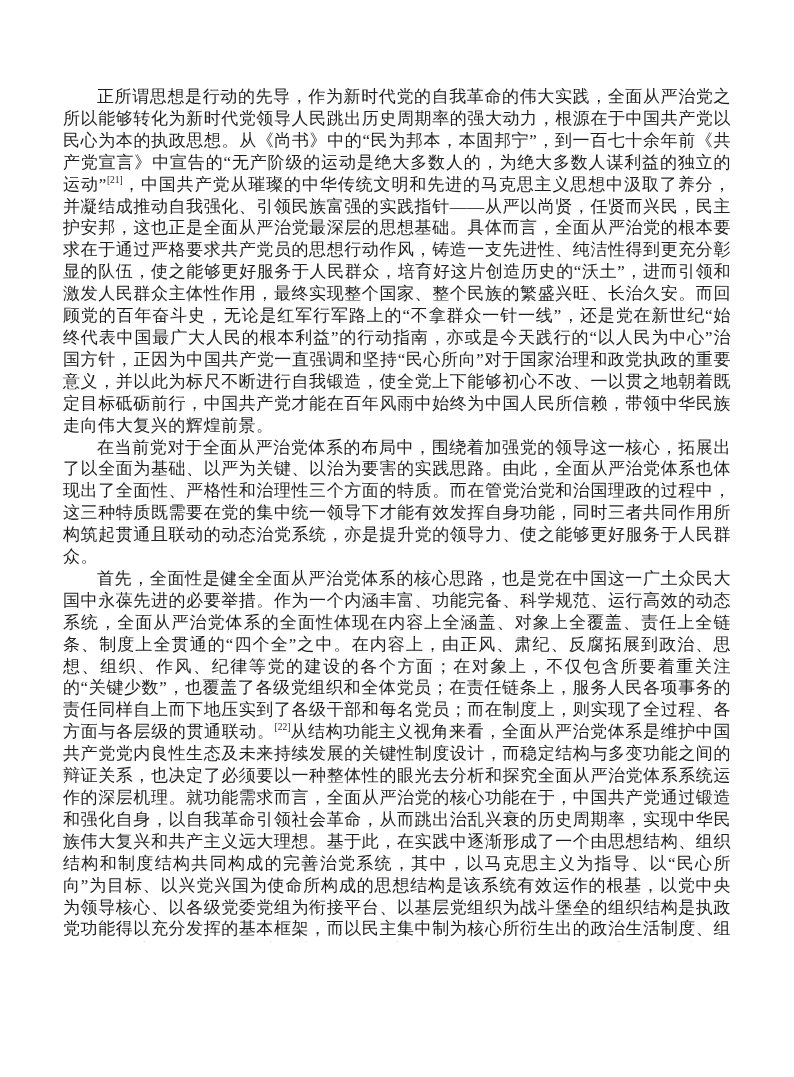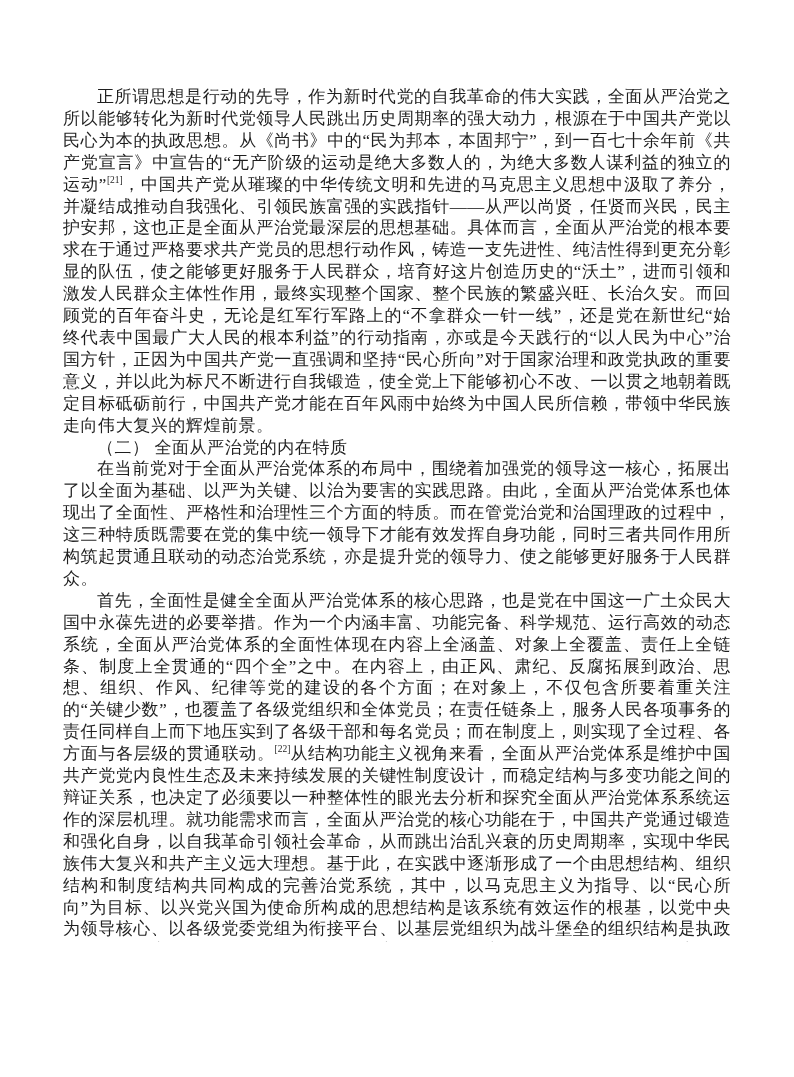--- a/index.html
+++ b/index.html
@@ -48,19 +48,18 @@
     font-size: 13px;
     letter-spacing: 1px;
   }
 </style>
 </head>
 <body>
 
 <div class="page">
   <div class="content">
     <p>正所谓思想是行动的先导，作为新时代党的自我革命的伟大实践，全面从严治党之所以能够转化为新时代党领导人民跳出历史周期率的强大动力，根源在于中国共产党以民心为本的执政思想。从《尚书》中的“民为邦本，本固邦宁”，到一百七十余年前《共产党宣言》中宣告的“无产阶级的运动是绝大多数人的，为绝大多数人谋利益的独立的运动”<sup class="fn">[21]</sup>，中国共产党从璀璨的中华传统文明和先进的马克思主义思想中汲取了养分，并凝结成推动自我强化、引领民族富强的实践指针——从严以尚贤，任贤而兴民，民主护安邦，这也正是全面从严治党最深层的思想基础。具体而言，全面从严治党的根本要求在于通过严格要求共产党员的思想行动作风，铸造一支先进性、纯洁性得到更充分彰显的队伍，使之能够更好服务于人民群众，培育好这片创造历史的“沃土”，进而引领和激发人民群众主体性作用，最终实现整个国家、整个民族的繁盛兴旺、长治久安。而回顾党的百年奋斗史，无论是红军行军路上的“不拿群众一针一线”，还是党在新世纪“始终代表中国最广大人民的根本利益”的行动指南，亦或是今天践行的“以人民为中心”治国方针，正因为中国共产党一直强调和坚持“民心所向”对于国家治理和政党执政的重要意义，并以此为标尺不断进行自我锻造，使全党上下能够初心不改、一以贯之地朝着既定目标砥砺前行，中国共产党才能在百年风雨中始终为中国人民所信赖，带领中华民族走向伟大复兴的辉煌前景。</p>
-    <h3>（二） 全面从严治党的内在特质</h3>
     <p>在当前党对于全面从严治党体系的布局中，围绕着加强党的领导这一核心，拓展出了以全面为基础、以严为关键、以治为要害的实践思路。由此，全面从严治党体系也体现出了全面性、严格性和治理性三个方面的特质。而在管党治党和治国理政的过程中，这三种特质既需要在党的集中统一领导下才能有效发挥自身功能，同时三者共同作用所构筑起贯通且联动的动态治党系统，亦是提升党的领导力、使之能够更好服务于人民群众。</p>
     <p>首先，全面性是健全全面从严治党体系的核心思路，也是党在中国这一广土众民大国中永葆先进的必要举措。作为一个内涵丰富、功能完备、科学规范、运行高效的动态系统，全面从严治党体系的全面性体现在内容上全涵盖、对象上全覆盖、责任上全链条、制度上全贯通的“四个全”之中。在内容上，由正风、肃纪、反腐拓展到政治、思想、组织、作风、纪律等党的建设的各个方面；在对象上，不仅包含所要着重关注的“关键少数”，也覆盖了各级党组织和全体党员；在责任链条上，服务人民各项事务的责任同样自上而下地压实到了各级干部和每名党员；而在制度上，则实现了全过程、各方面与各层级的贯通联动。<sup class="fn">[22]</sup>从结构功能主义视角来看，全面从严治党体系是维护中国共产党党内良性生态及未来持续发展的关键性制度设计，而稳定结构与多变功能之间的辩证关系，也决定了必须要以一种整体性的眼光去分析和探究全面从严治党体系系统运作的深层机理。就功能需求而言，全面从严治党的核心功能在于，中国共产党通过锻造和强化自身，以自我革命引领社会革命，从而跳出治乱兴衰的历史周期率，实现中华民族伟大复兴和共产主义远大理想。基于此，在实践中逐渐形成了一个由思想结构、组织结构和制度结构共同构成的完善治党系统，其中，以马克思主义为指导、以“民心所向”为目标、以兴党兴国为使命所构成的思想结构是该系统有效运作的根基，以党中央为领导核心、以各级党委党组为衔接平台、以基层党组织为战斗堡垒的组织结构是执政党功能得以充分发挥的基本框架，而以民主集中制为核心所衍生出的政治生活制度、组织干部制度、纪律法规制度和责任监督制度则是推进全面从严治党体系健全的重要保障。这三者间紧密联系，使全面从严治党的全面性得以在实践过程中得到有效的落实。</p>
     <p>其次，严格性是健全全面从严治党体系的主基调，也是党在时代发展洪流中能始终</p>
   </div>
   <div class="footer">· 55 ·</div>
 </div>
 
 </body></html>

